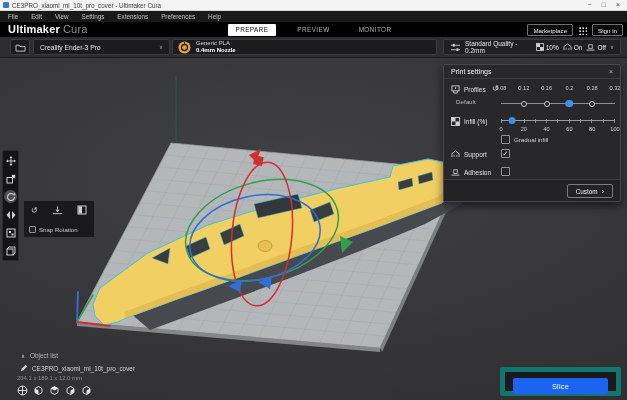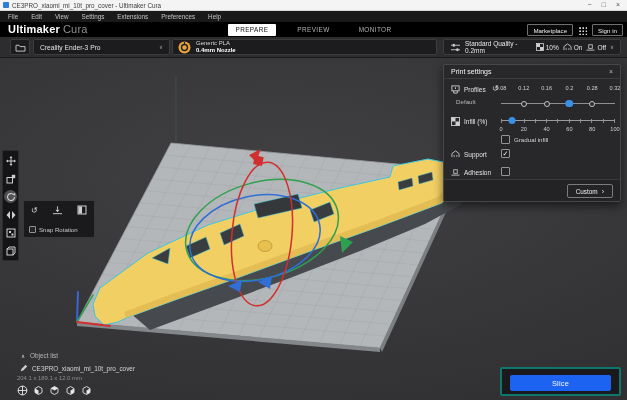--- a/index.html
+++ b/index.html
@@ -121,21 +121,21 @@
               font-size:6.4px;color:#b6b6b6;z-index:3;}
   .obj-header .caret{font-size:5.5px;color:#cfcfcf;}
   .obj-item{position:absolute;left:20px;top:364px;display:flex;gap:4px;align-items:center;
             font-size:6.4px;color:#d6d6d6;z-index:3;}
   .obj-dims{position:absolute;left:17px;top:375px;font-size:5.9px;color:#8d8d8d;z-index:3;}
   .view-icons{position:absolute;left:16px;top:384px;display:flex;gap:4px;z-index:3;}
   .vbtn{width:12px;height:12px;display:grid;place-items:center;color:#e6e6e6;}
 
   
   .slice-panel{position:absolute;left:500px;top:367px;width:121px;height:29px;background:#1a1a1c;
-               border:2px solid #0f766e;border-radius:2px;z-index:3;}
+               border:5px solid #0f766e;border-radius:2px;z-index:3;}
   .slice-btn{position:absolute;left:8px;right:8px;top:6px;height:16px;background:#1c63f2;border-radius:2px;
              color:#fff;font-size:7.4px;display:grid;place-items:center;letter-spacing:.2px;}
 </style>
 </head>
 <body>
 
 <div class="app">
 
   <div class="titlebar">
     <span class="app-ico"></span>

